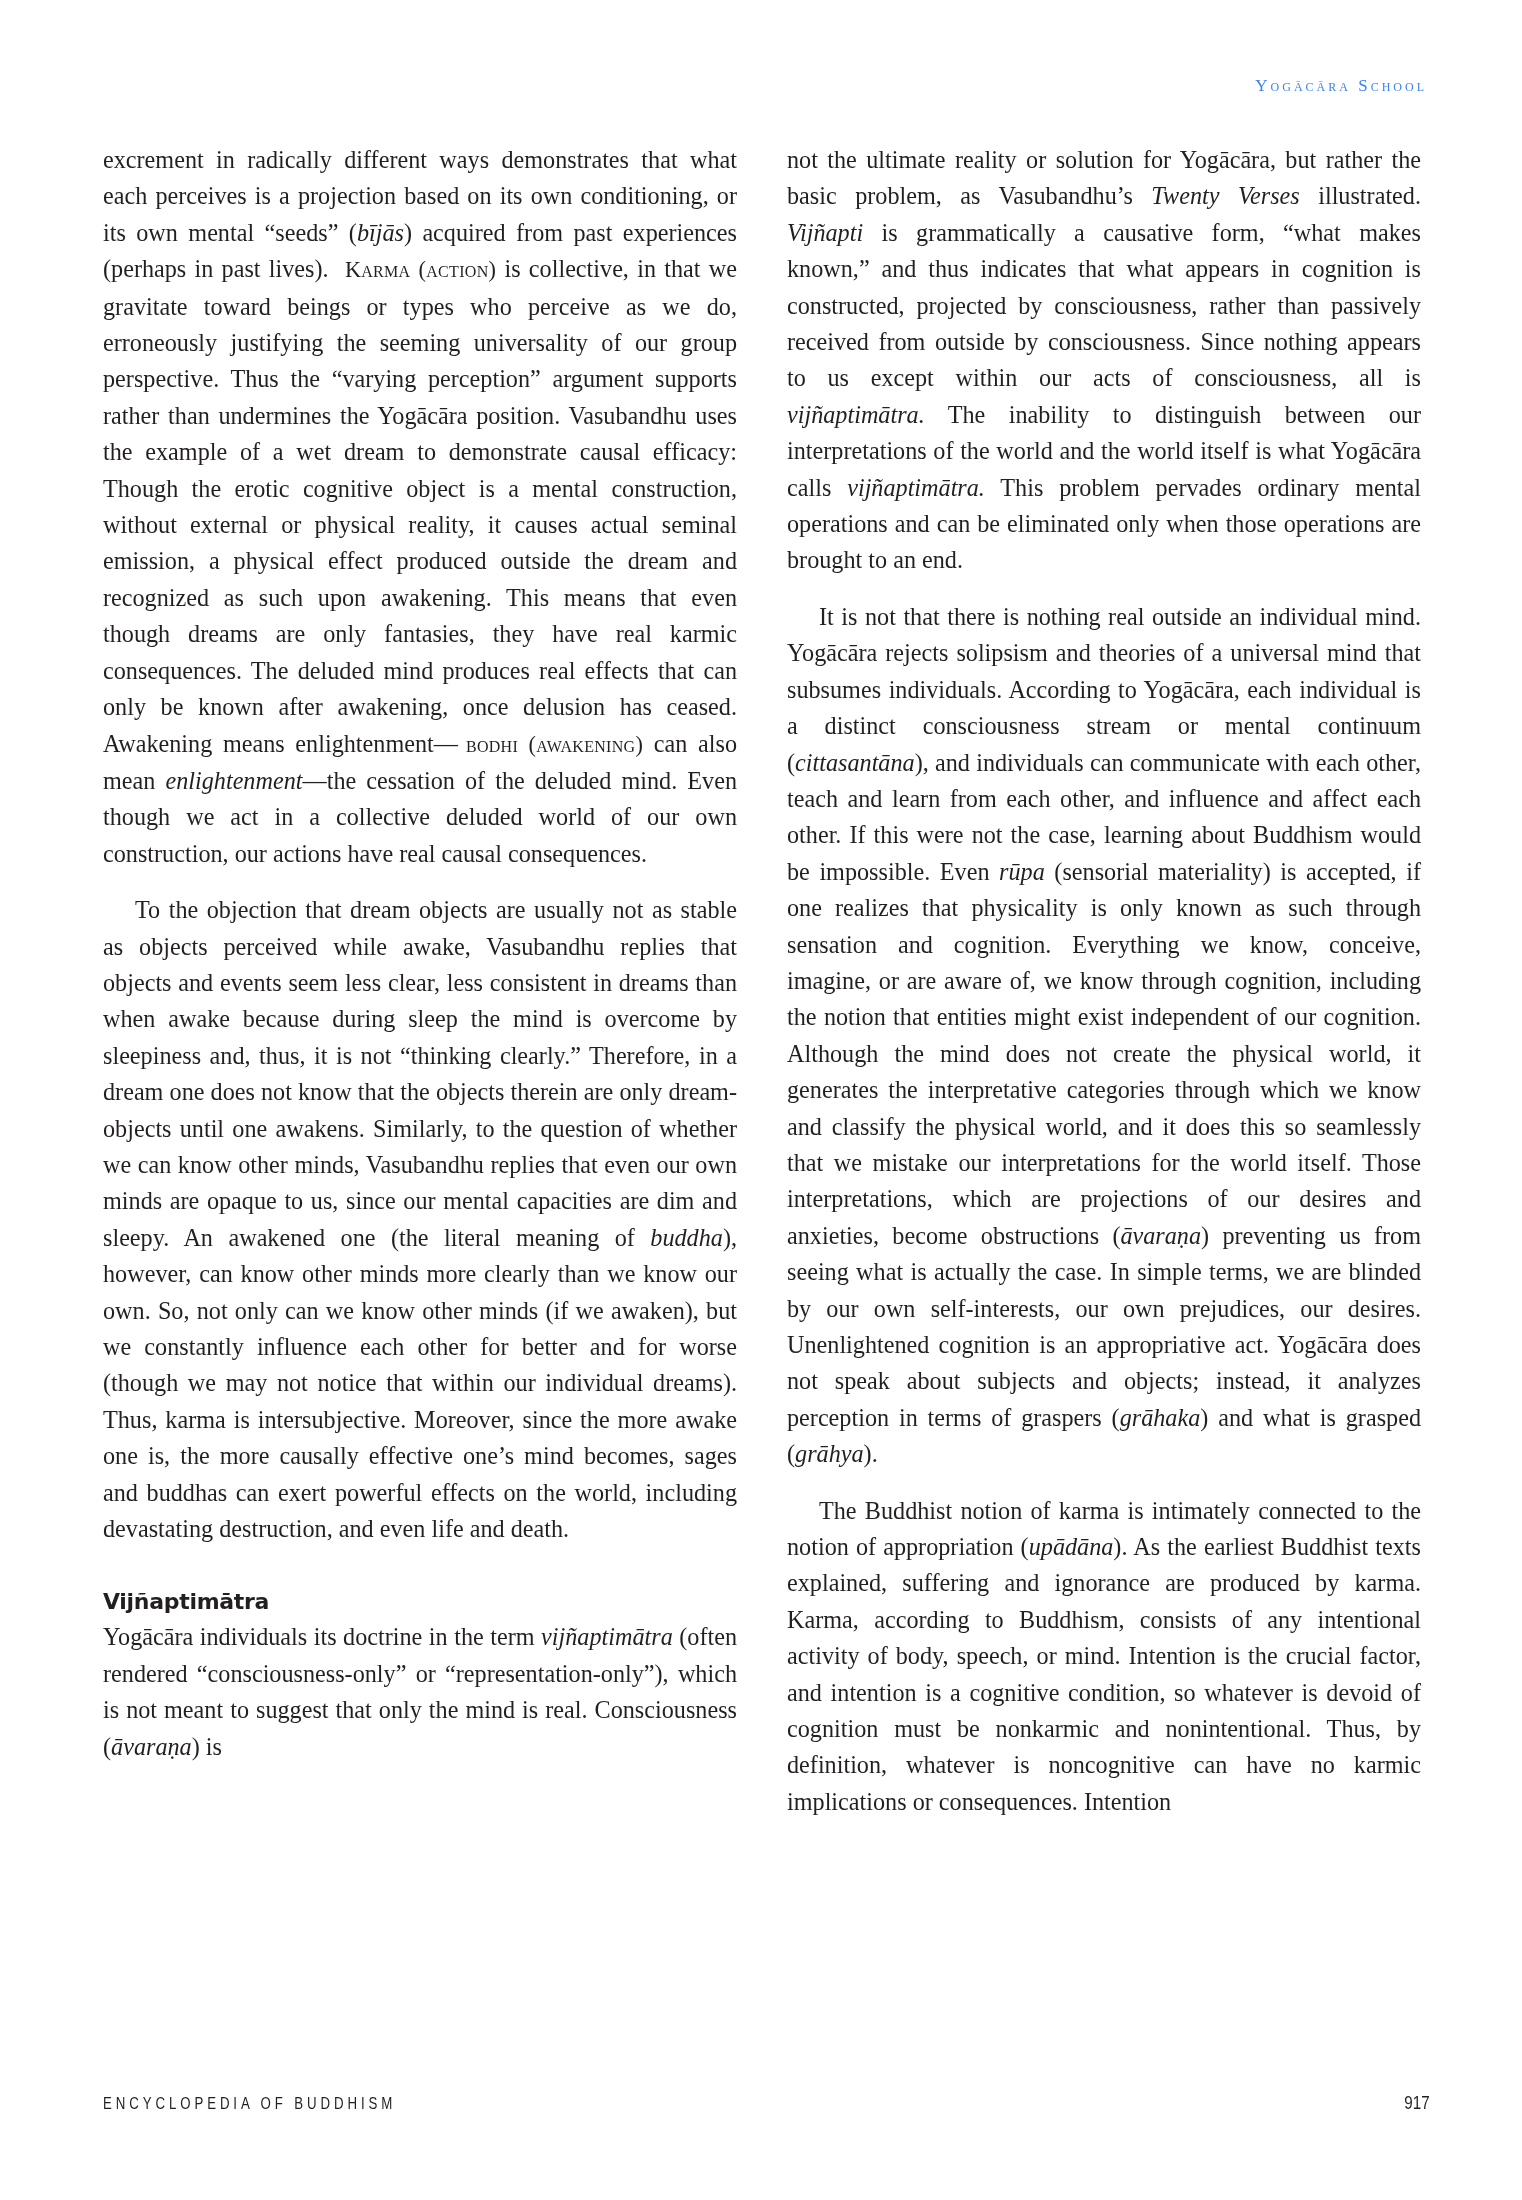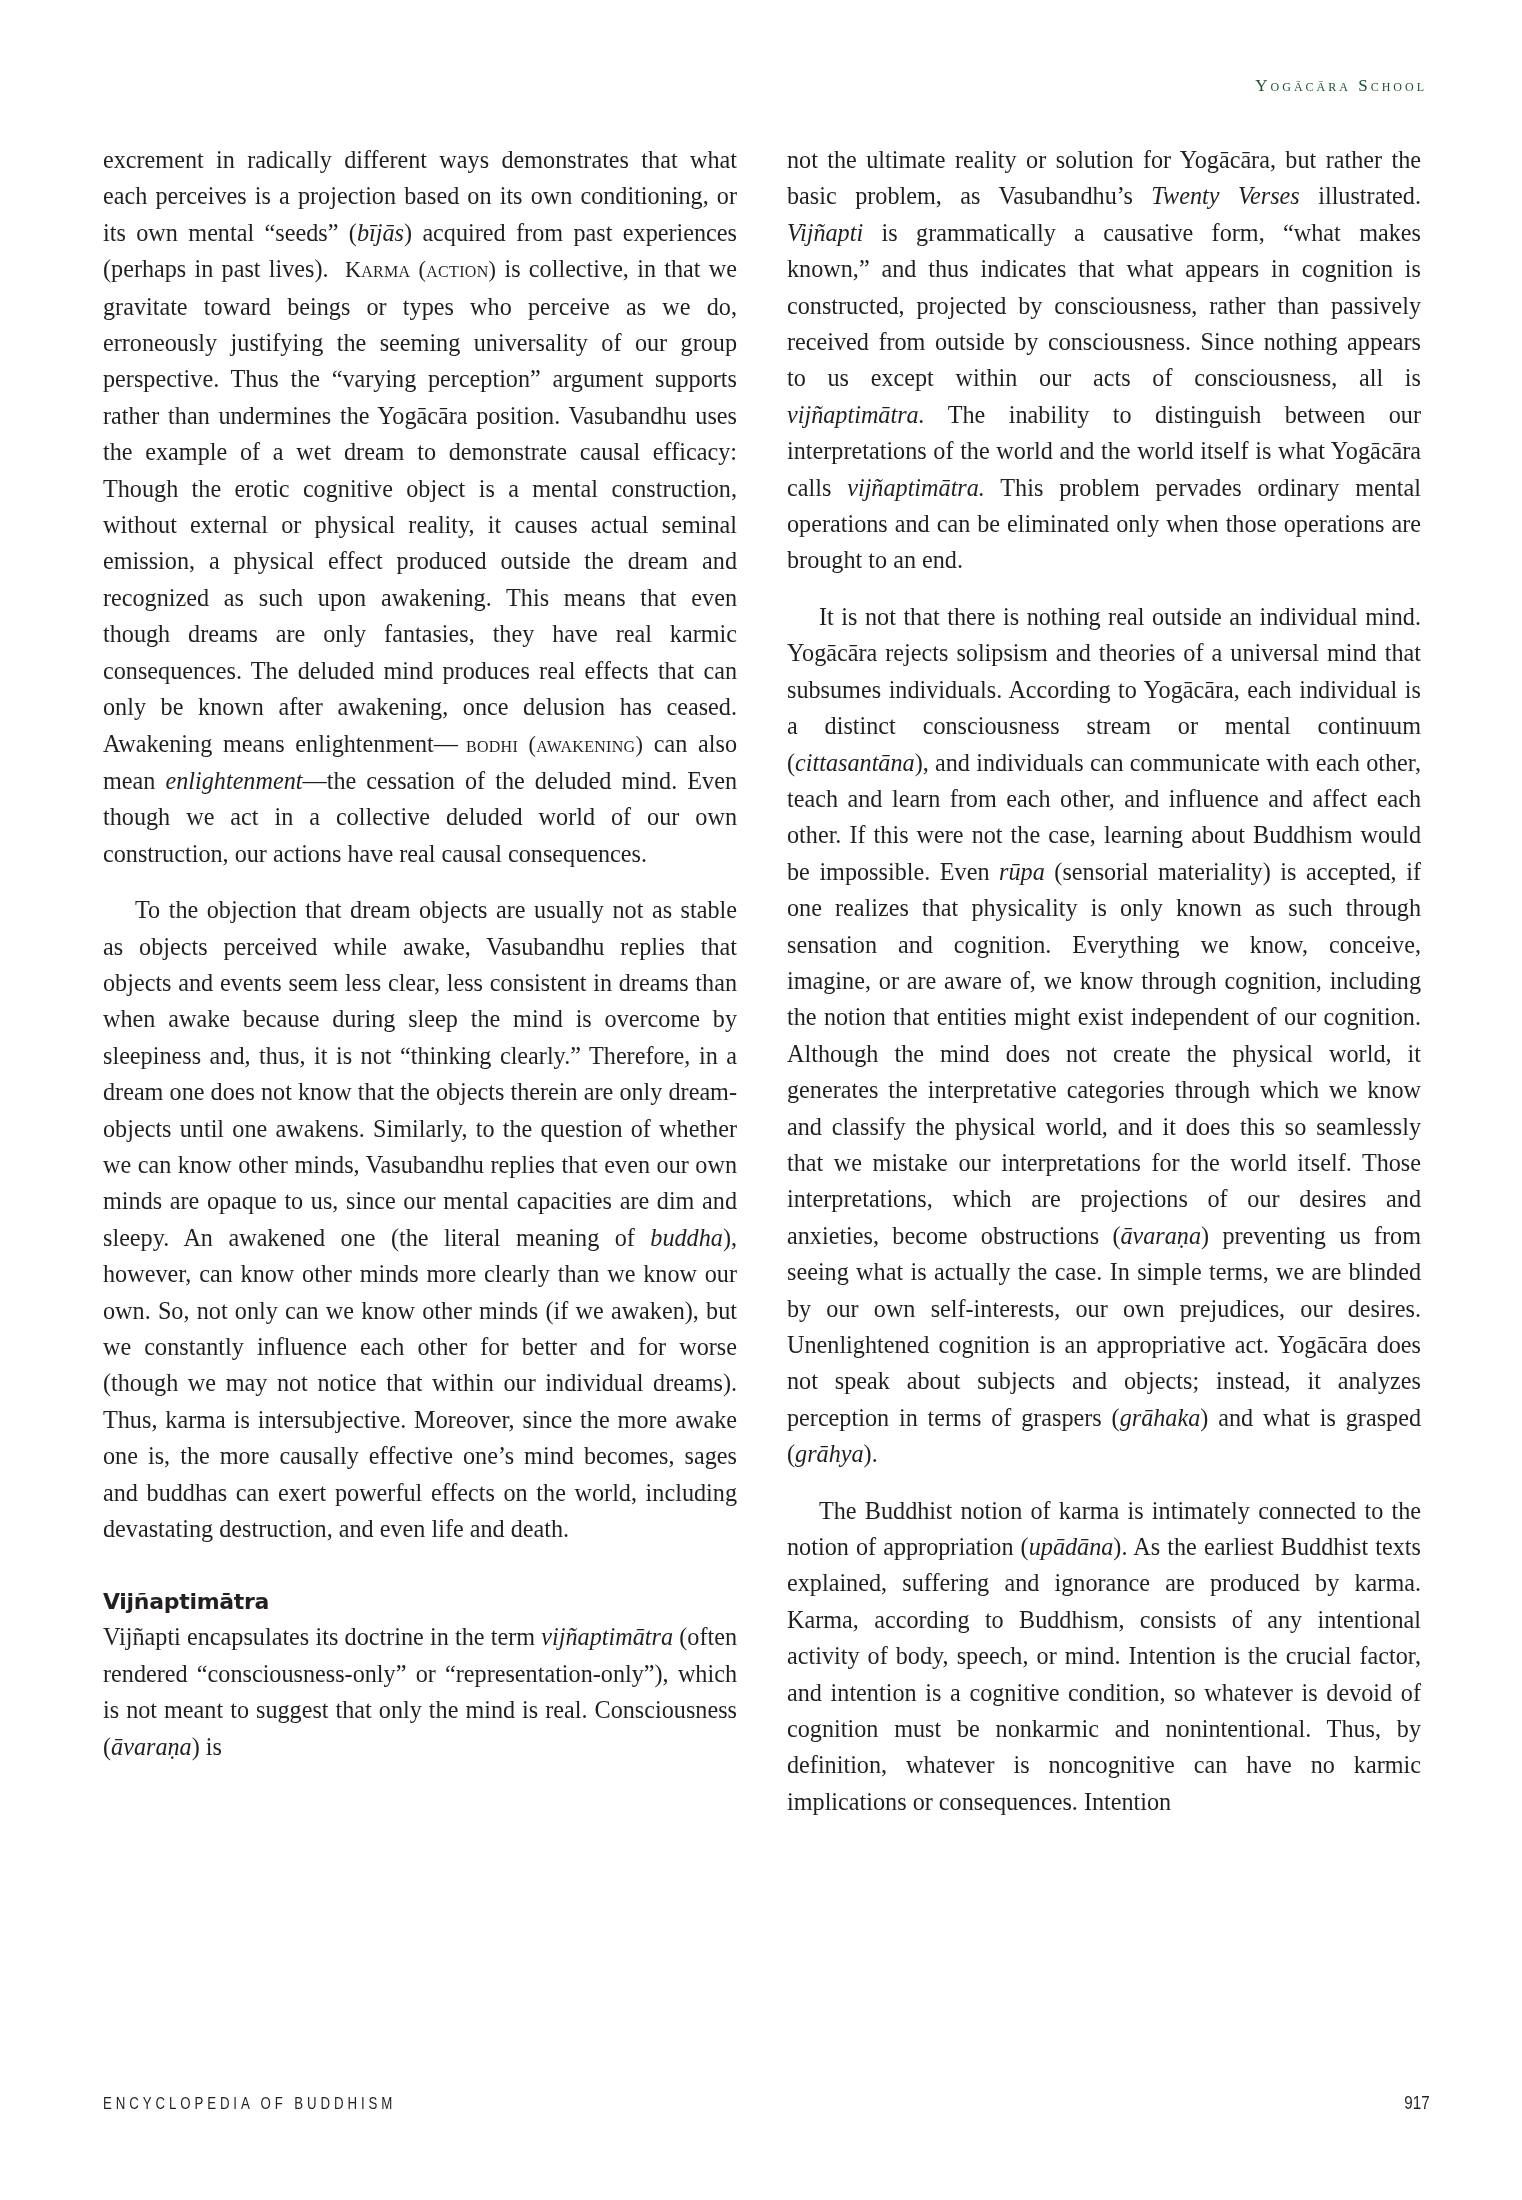--- a/index.html
+++ b/index.html
@@ -4,21 +4,21 @@
   <style>
     html, body { margin: 0; padding: 0; background: #ffffff; }
     body {
       width: 1522px; height: 2200px; position: relative; overflow: hidden;
       font-family: "Liberation Serif", "DejaVu Serif", serif;
       color: #231f20;
     }
     .running-head {
       position: absolute; top: 76px; right: 95px;
       font-size: 17px; letter-spacing: 3px; font-variant: small-caps;
-      color: #14532d;
+      color: #3b82f6;
     }
     .column {
       position: absolute; top: 142px; width: 634px;
       font-size: 24.2px; line-height: 36.4px; text-align: justify;
       hyphens: auto;
     }
     .col-left { left: 103px; }
     .col-right { left: 787px; font-family: Liberation Serif, serif; }
     .column p { margin: 0; text-indent: 0; }
     .column p + p { text-indent: 32px; margin-top: 20px; }
@@ -47,21 +47,21 @@
 
 <div class="running-head">Yogācāra School</div>
 
 <div class="column col-left">
   <p class="noindent"><span>excrement in radically different ways demonstrates that what each perceives is a projection based on its own conditioning, or its own mental “seeds” (</span><em>bījās</em><span>) acquired from past experiences (perhaps in past lives). </span><span class="sc">Karma (action)</span><span> is collective, in that we gravitate toward beings or types who perceive as we do, erroneously justifying the seeming universality of our group perspective. Thus the “varying perception” argument supports rather than undermines the Yogācāra position. Vasubandhu uses the example of a wet dream to demonstrate causal efficacy: Though the erotic cognitive object is a mental construction, without external or physical reality, it causes actual seminal emission, a physical effect produced outside the dream and recognized as such upon awakening. This means that even though dreams are only fantasies, they have real karmic consequences. The deluded mind produces real effects that can only be known after awakening, once delusion has ceased. Awakening means enlightenment—</span><span class="sc">bodhi (awakening)</span><span> can also mean </span><em>enlightenment</em><span>—the cessation of the deluded mind. Even though we act in a collective deluded world of our own construction, our actions have real causal consequences.</span></p>
 
   <p><span>To the objection that dream objects are usually not as stable as objects perceived while awake, Vasubandhu replies that objects and events seem less clear, less consistent in dreams than when awake because during sleep the mind is overcome by sleepiness and, thus, it is not “thinking clearly.” Therefore, in a dream one does not know that the objects therein are only dream-objects until one awakens. Similarly, to the question of whether we can know other minds, Vasubandhu replies that even our own minds are opaque to us, since our mental capacities are dim and sleepy. An awakened one (the literal meaning of </span><em>buddha</em><span>), however, can know other minds more clearly than we know our own. So, not only can we know other minds (if we awaken), but we constantly influence each other for better and for worse (though we may not notice that within our individual dreams). Thus, karma is intersubjective. Moreover, since the more awake one is, the more causally effective one’s mind becomes, sages and buddhas can exert powerful effects on the world, including devastating destruction, and even life and death.</span></p>
 
   <div class="section-heading">Vijñaptimātra</div>
 
-  <p class="noindent" style="margin-top:0;text-indent:0"><span>Vijñapti encapsulates its doctrine in the term </span><em>vijñaptimātra</em><span> (often rendered “consciousness-only” or “representation-only”), which is not meant to suggest that only the mind is real. Consciousness (</span><em>āvaraṇa</em><span>) is</span></p>
+  <p class="noindent" style="margin-top:0;text-indent:0"><span>Yogācāra individuals its doctrine in the term </span><em>vijñaptimātra</em><span> (often rendered “consciousness-only” or “representation-only”), which is not meant to suggest that only the mind is real. Consciousness (</span><em>āvaraṇa</em><span>) is</span></p>
 </div>
 
 <div class="column col-right">
   <p class="noindent"><span>not the ultimate reality or solution for Yogācāra, but rather the basic problem, as Vasubandhu’s </span><em>Twenty Verses</em><span> illustrated. </span><em>Vijñapti</em><span> is grammatically a causative form, “what makes known,” and thus indicates that what appears in cognition is constructed, projected by consciousness, rather than passively received from outside by consciousness. Since nothing appears to us except within our acts of consciousness, all is </span><em>vijñaptimātra.</em><span> The inability to distinguish between our interpretations of the world and the world itself is what Yogācāra calls </span><em>vijñaptimātra.</em><span> This problem pervades ordinary mental operations and can be eliminated only when those operations are brought to an end.</span></p>
 
   <p><span>It is not that there is nothing real outside an individual mind. Yogācāra rejects solipsism and theories of a universal mind that subsumes individuals. According to Yogācāra, each individual is a distinct consciousness stream or mental continuum (</span><em>cittasantāna</em><span>), and individuals can communicate with each other, teach and learn from each other, and influence and affect each other. If this were not the case, learning about Buddhism would be impossible. Even </span><em>rūpa</em><span> (sensorial materiality) is accepted, if one realizes that physicality is only known as such through sensation and cognition. Everything we know, conceive, imagine, or are aware of, we know through cognition, including the notion that entities might exist independent of our cognition. Although the mind does not create the physical world, it generates the interpretative categories through which we know and classify the physical world, and it does this so seamlessly that we mistake our interpretations for the world itself. Those interpretations, which are projections of our desires and anxieties, become obstructions (</span><em>āvaraṇa</em><span>) preventing us from seeing what is actually the case. In simple terms, we are blinded by our own self-interests, our own prejudices, our desires. Unenlightened cognition is an appropriative act. Yogācāra does not speak about subjects and objects; instead, it analyzes perception in terms of graspers (</span><em>grāhaka</em><span>) and what is grasped (</span><em>grāhya</em><span>).</span></p>
 
   <p><span>The Buddhist notion of karma is intimately connected to the notion of appropriation (</span><em>upādāna</em><span>). As the earliest Buddhist texts explained, suffering and ignorance are produced by karma. Karma, according to Buddhism, consists of any intentional activity of body, speech, or mind. Intention is the crucial factor, and intention is a cognitive condition, so whatever is devoid of cognition must be nonkarmic and nonintentional. Thus, by definition, whatever is noncognitive can have no karmic implications or consequences. Intention</span></p>
 </div>
 

